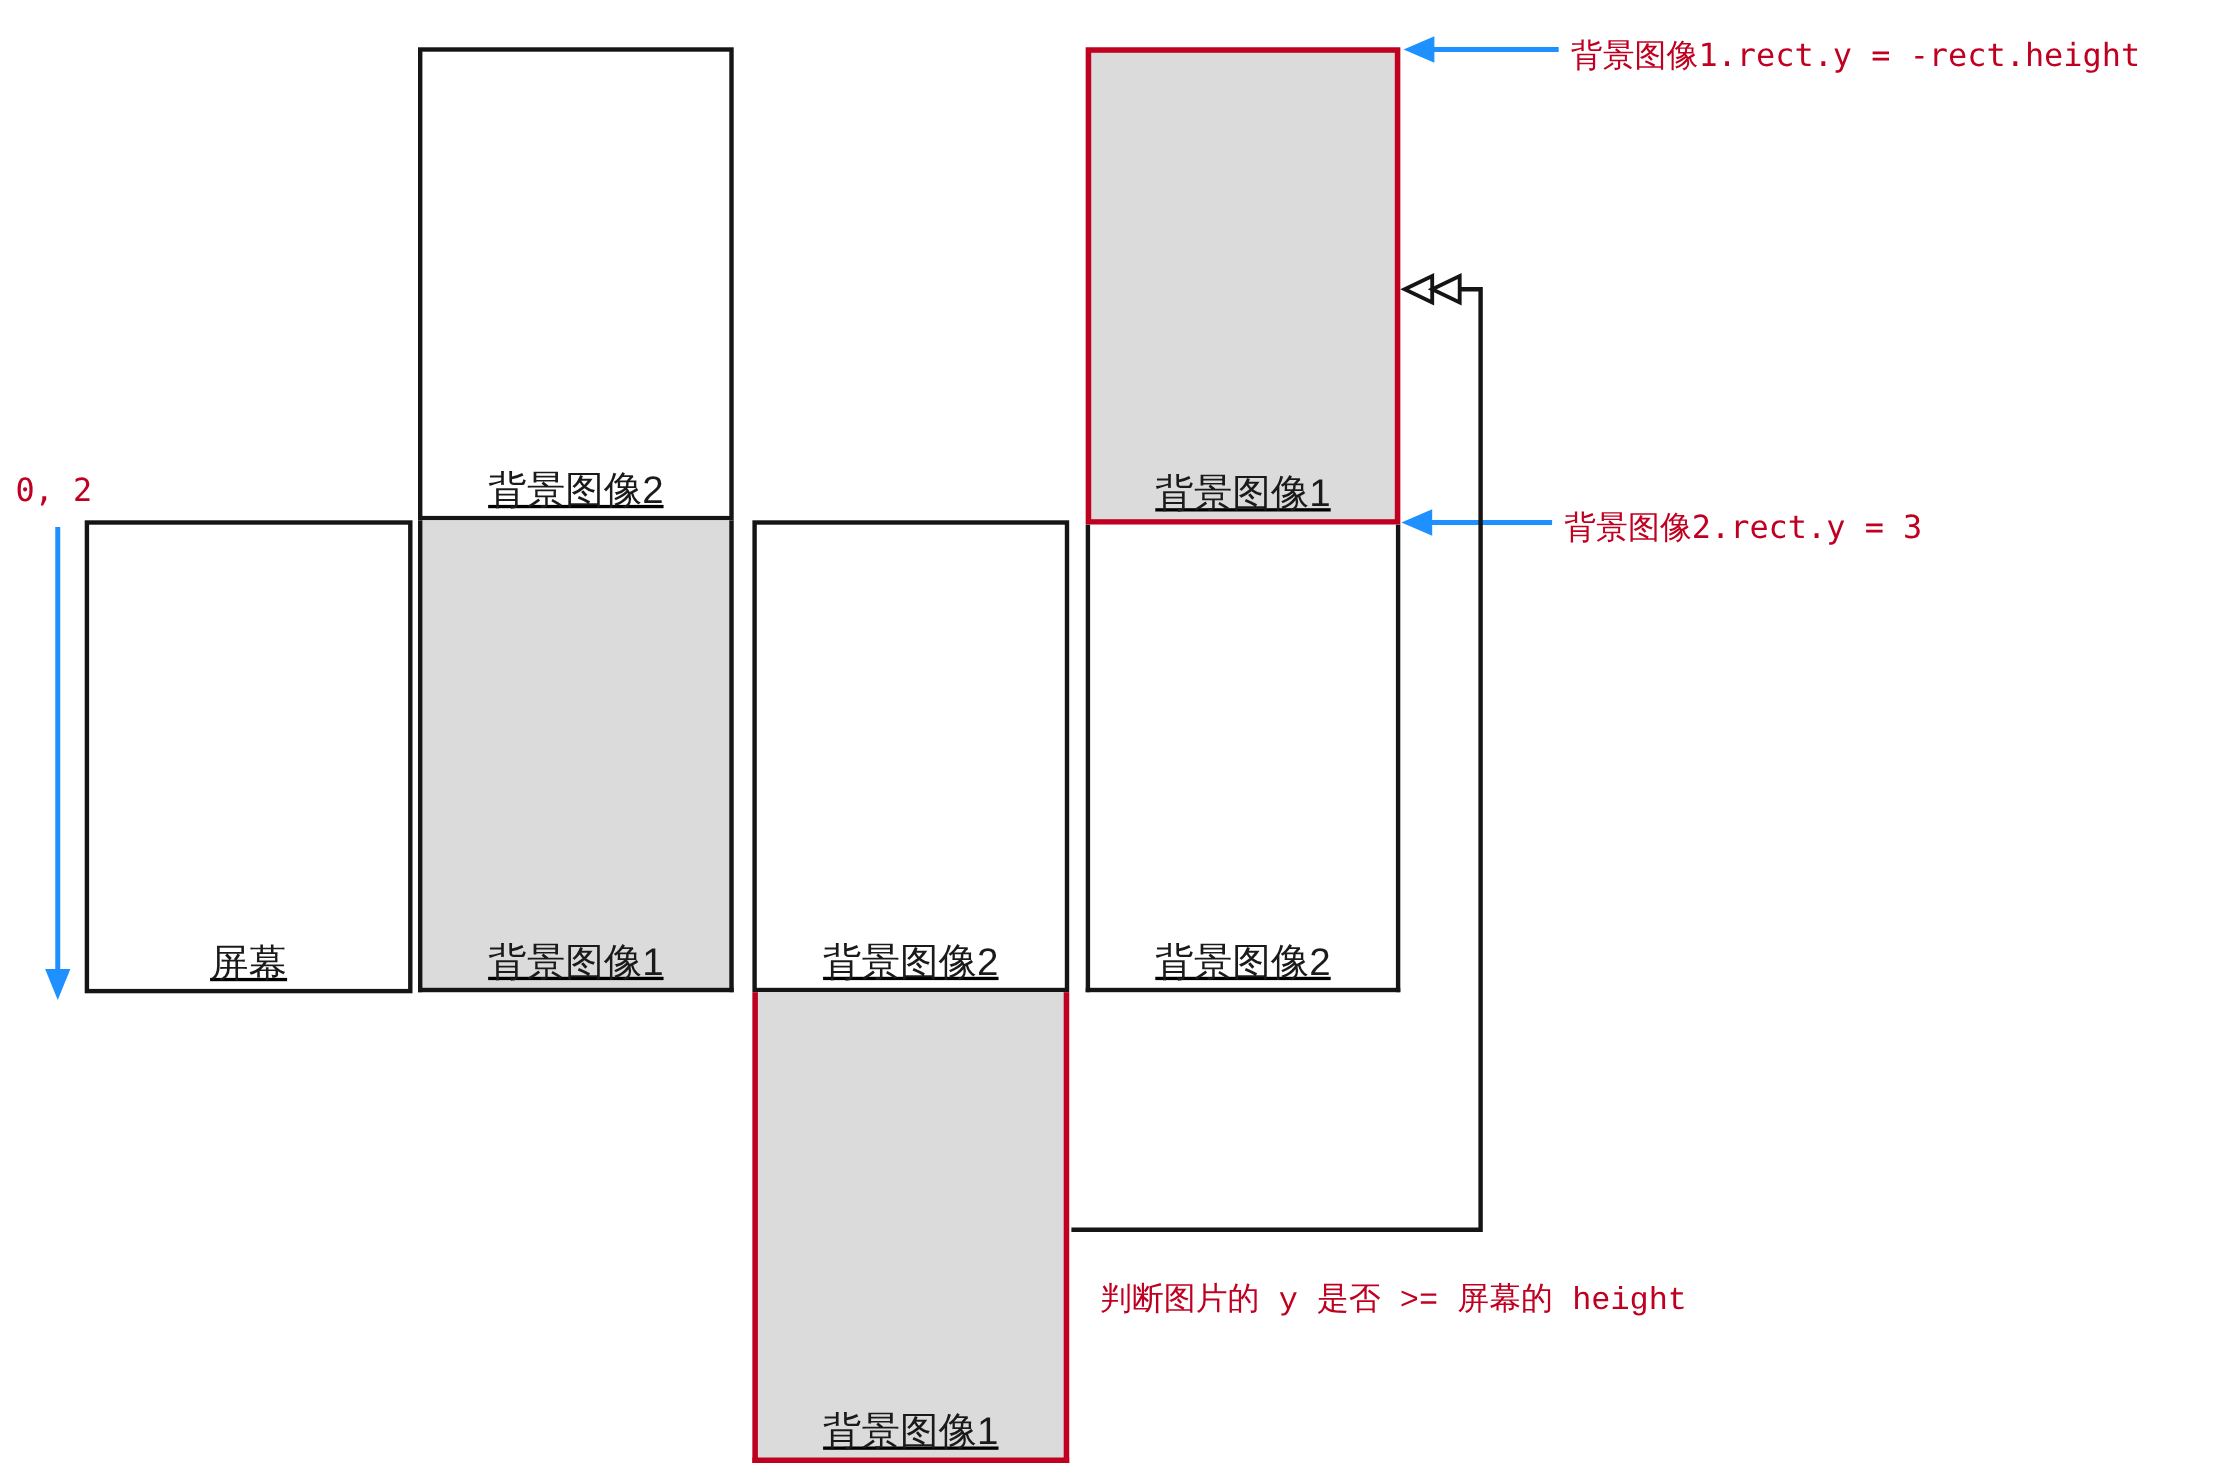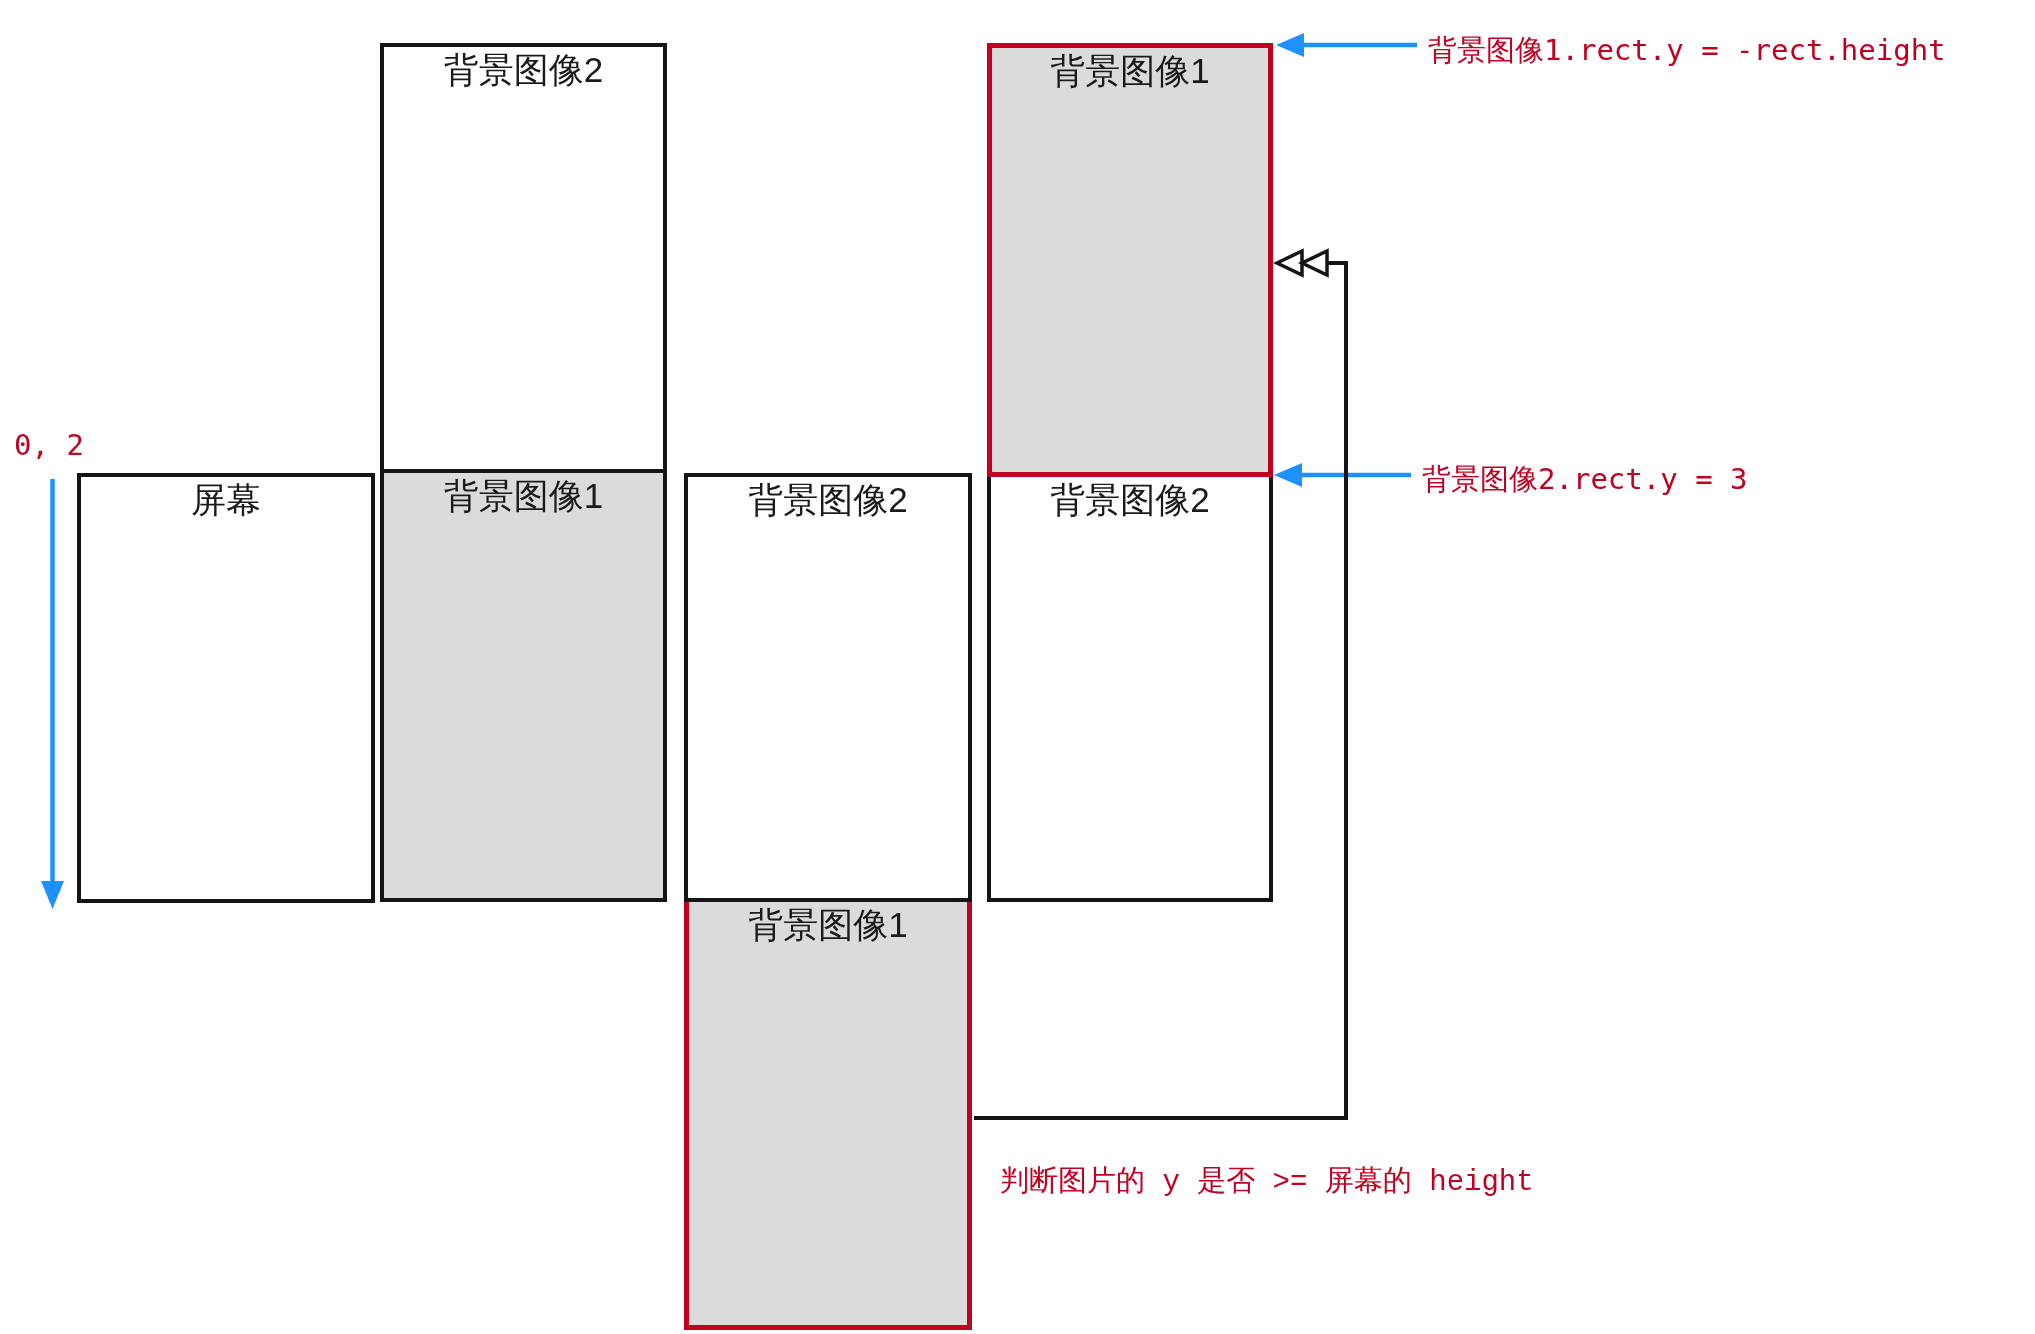--- a/index.html
+++ b/index.html
@@ -13,21 +13,21 @@
     position:relative;
     width:2035px;height:1334px;
     background:#ffffff;
     overflow:hidden;
     font-family:"Liberation Sans", sans-serif;
   }
   
   .rect{
     position:absolute;
     box-sizing:border-box;
-    display:flex;align-items:flex-start;justify-content:center;
+    display:flex;align-items:flex-end;justify-content:center;text-decoration:underline;
   }
   .rect .label{
     font-size:35px;
     color:#1a1a1a;
     white-space:nowrap;
   }
   .b-black{border:4px solid var(--line-black);background:#ffffff;}
   .b-black-gray{border:4px solid var(--line-black);background:var(--gray-fill);}
   .b-red-gray{border:5px solid var(--red);background:var(--gray-fill);}
 

